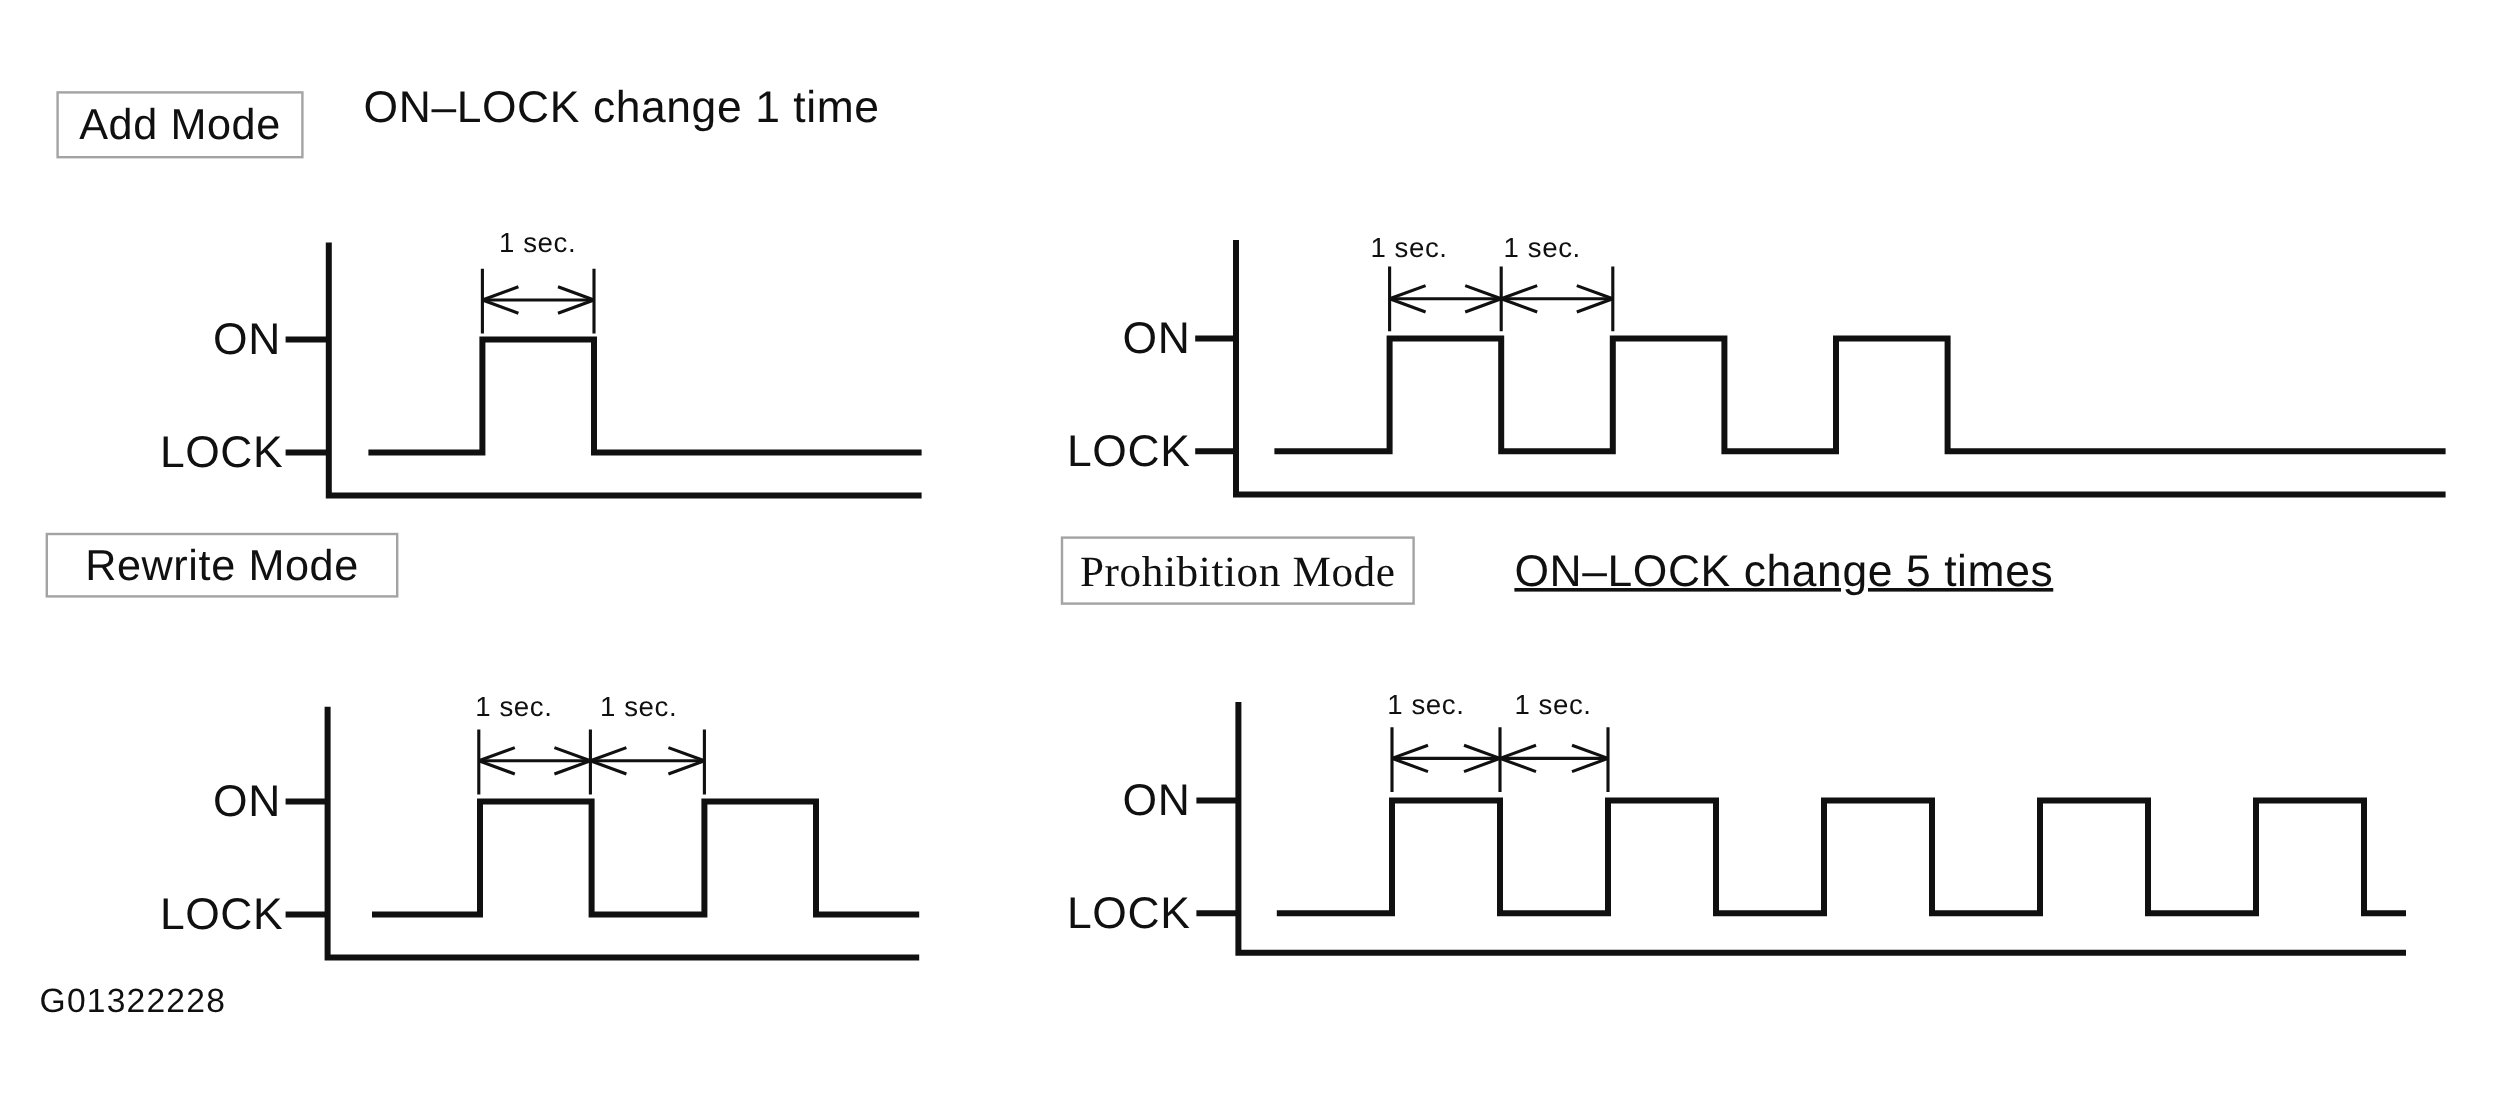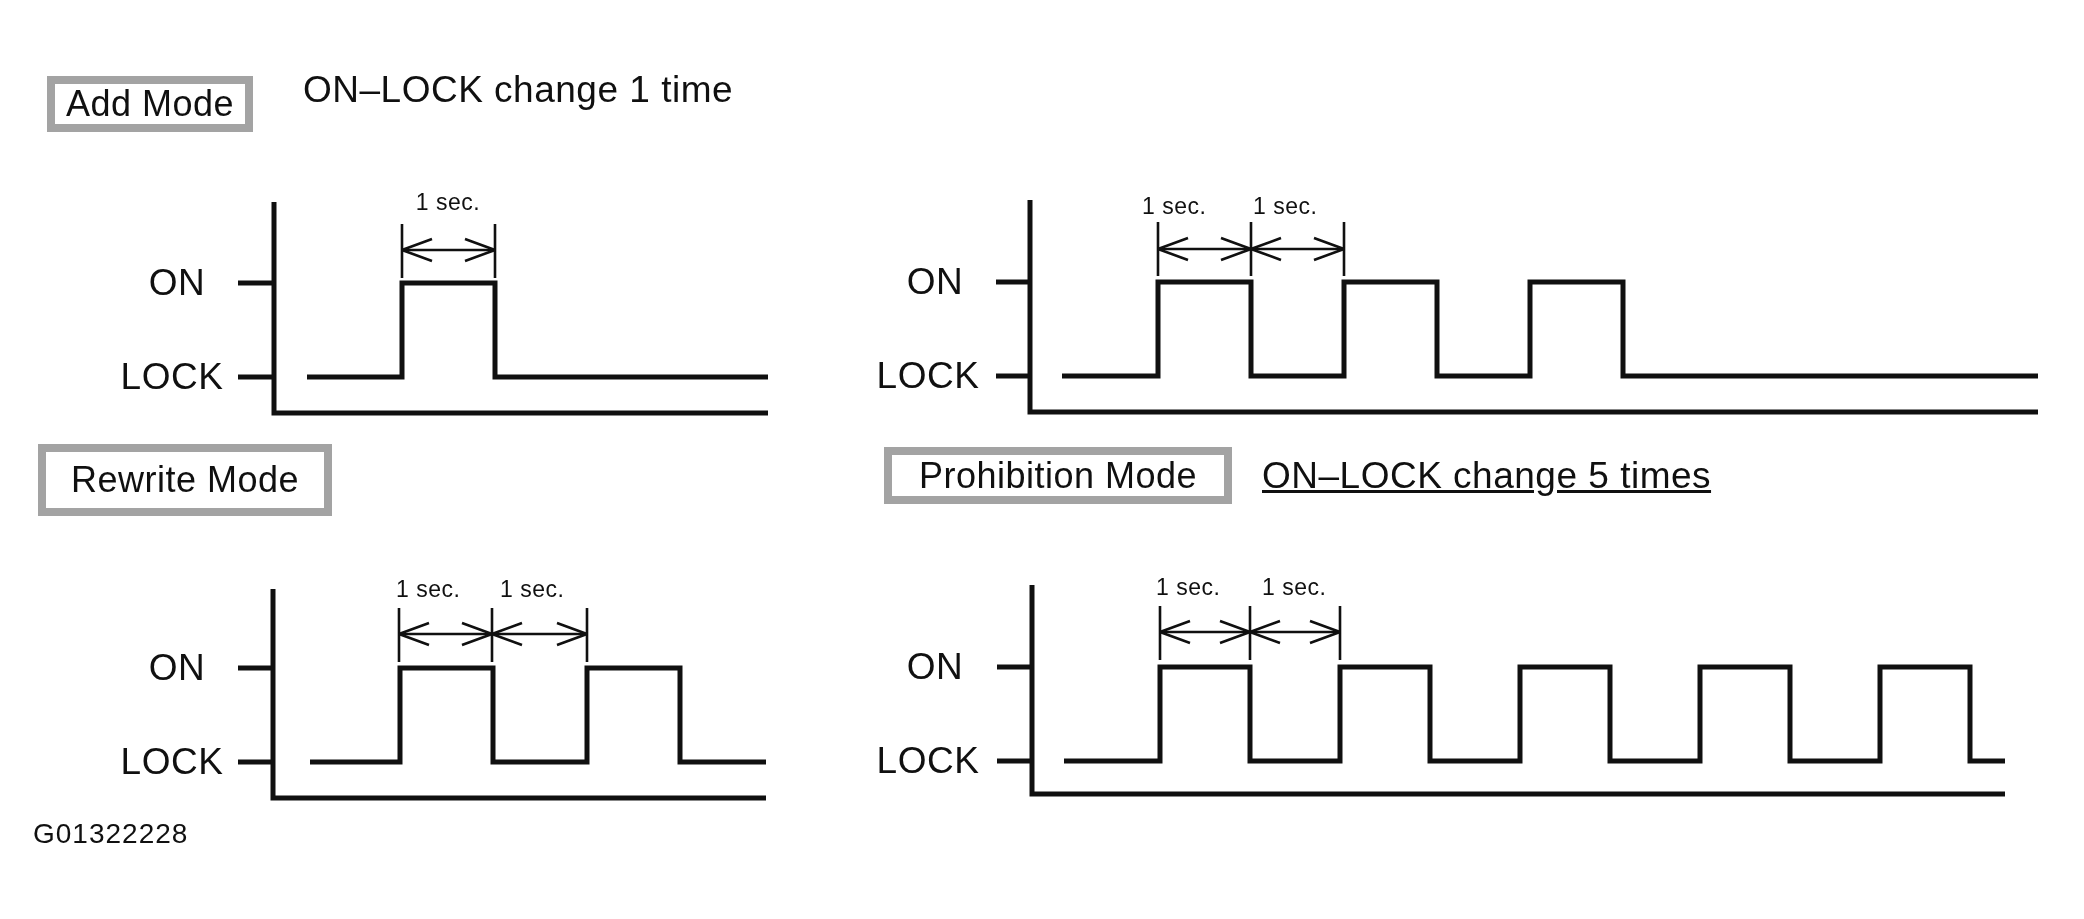--- a/index.html
+++ b/index.html
@@ -2,26 +2,26 @@
 <html><head>
 <meta charset="utf-8">
 <style>
   html,body{margin:0;padding:0;background:#ffffff;}
   .canvas{
     position:relative;width:2084px;height:919px;background:#ffffff;overflow:hidden;
     font-family:"Liberation Sans","DejaVu Sans",sans-serif;color:#101010;
   }
   .linework{position:absolute;left:0;top:0;}
   .mode-box{
-    position:absolute;border:8px solid #a3a3a3;box-sizing:border-box;
+    position:absolute;border:2px solid #a3a3a3;box-sizing:border-box;
     display:flex;align-items:center;justify-content:center;
     font-size:36px;letter-spacing:.5px;white-space:nowrap;background:#ffffff;
   }
   .subtitle{position:absolute;font-size:37px;letter-spacing:.5px;white-space:nowrap;display:flex;align-items:center;}
-  .siglabel{position:absolute;font-size:37px;letter-spacing:.5px;text-align:center;line-height:44px;height:44px;white-space:nowrap;}
+  .siglabel{position:absolute;font-size:37px;letter-spacing:.5px;text-align:right;line-height:44px;height:44px;white-space:nowrap;}
   .dur{position:absolute;font-size:23px;letter-spacing:.5px;white-space:nowrap;line-height:36px;}
   .dur.centered{text-align:center;}
   .figure-code{position:absolute;font-size:28px;letter-spacing:1px;white-space:nowrap;}
 </style>
 </head>
 <body>
 
 <div class="canvas">
 
   <svg class="linework" width="2084" height="919" viewBox="0 0 2084 919" fill="none" stroke="#101010" stroke-width="5" stroke-linecap="butt" stroke-linejoin="miter">
@@ -83,25 +83,25 @@
       </g>
     </g>
   </svg>
 
   <div class="mode-box" style="left:47px;top:76px;width:206px;height:56px;">
     <span>Add Mode</span>
   </div>
   <div class="subtitle" style="left:303px;top:62px;height:56px;">ON–LOCK change 1 time</div>
 
 
-  <div class="mode-box" style="left:38px;top:444px;width:294px;height:72px;">
+  <div class="mode-box" style="left:38px;top:444px;width:294px;height:54px;">
     <span>Rewrite Mode</span>
   </div>
 
-  <div class="mode-box" style="left:884px;top:447px;width:348px;height:57px;">
+  <div class="mode-box" style="left:884px;top:447px;width:295px;height:57px;font-family:Liberation Serif, serif;">
     <span>Prohibition Mode</span>
   </div>
   <div class="subtitle" style="left:1262px;top:447px;height:57px;text-decoration:underline;">ON–LOCK change 5 times</div>
 
   <div class="siglabel" style="left:120px;top:261px;width:114px;">ON</div>
   <div class="siglabel" style="left:108px;top:355px;width:128px;">LOCK</div>
 
   <div class="siglabel" style="left:878px;top:260px;width:114px;">ON</div>
   <div class="siglabel" style="left:864px;top:354px;width:128px;">LOCK</div>
 

